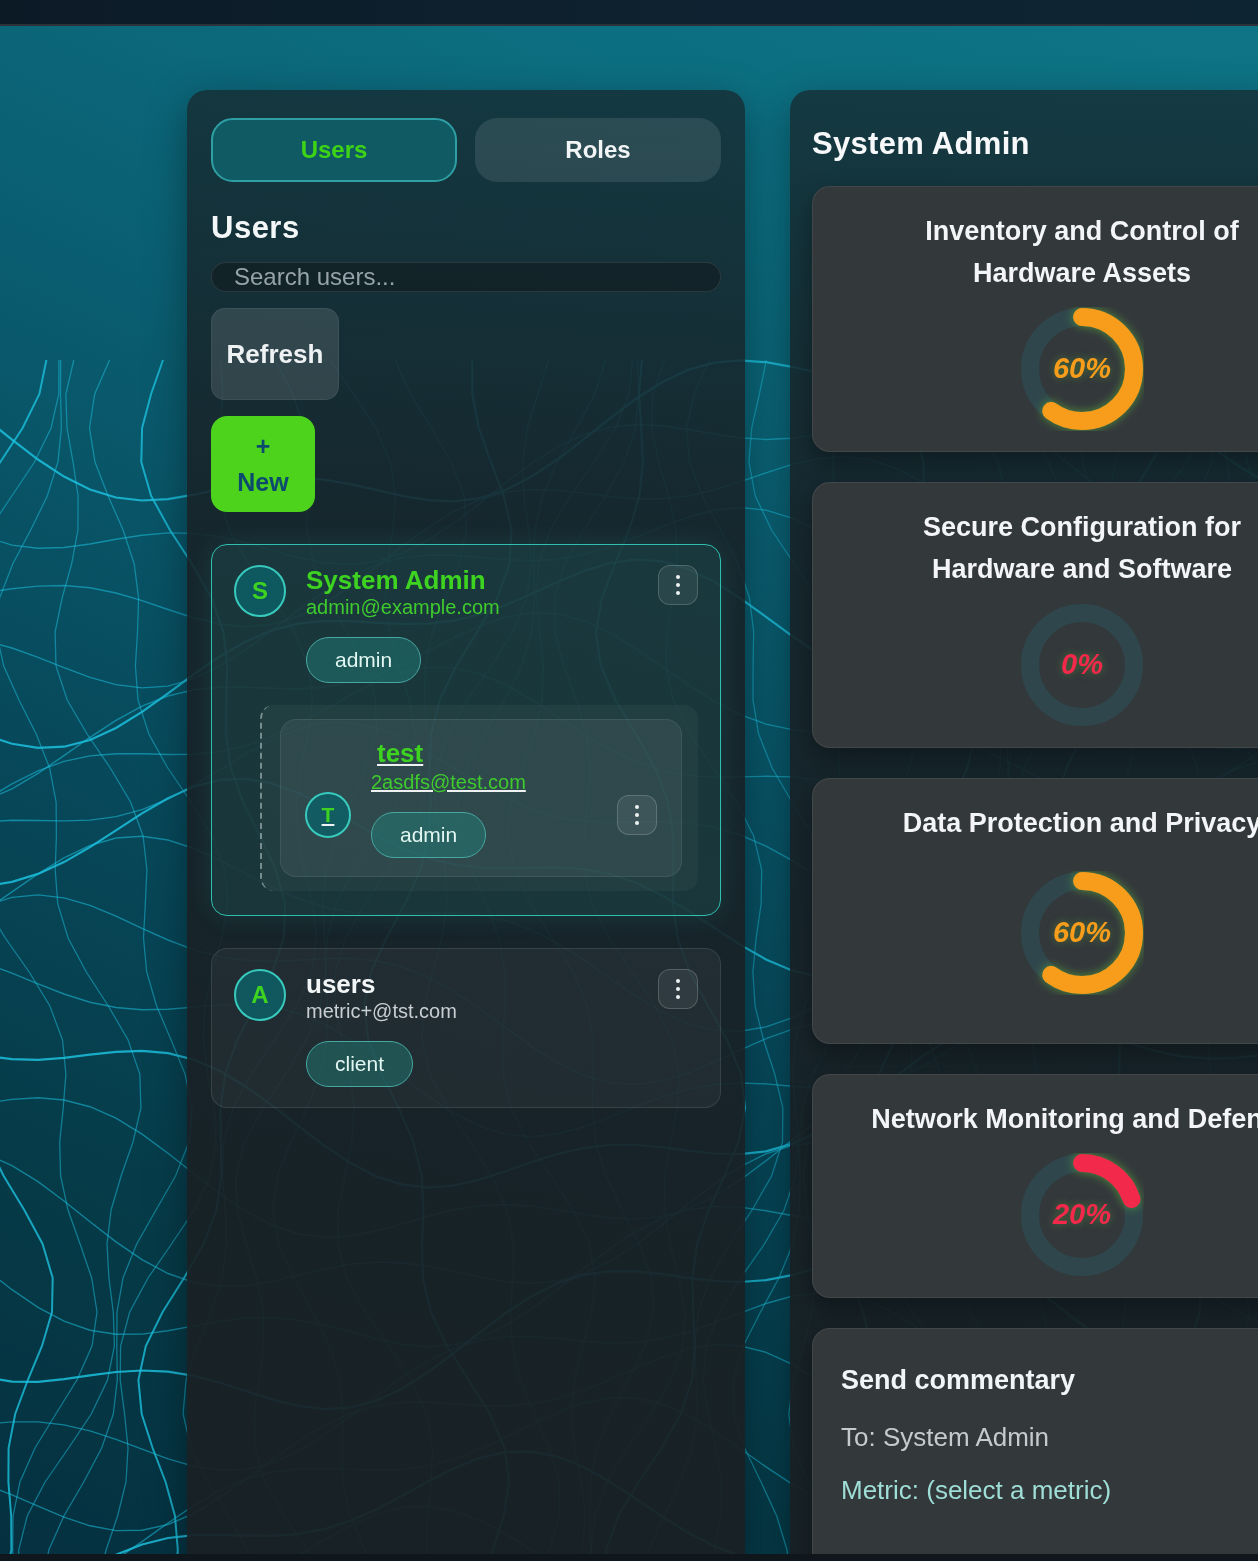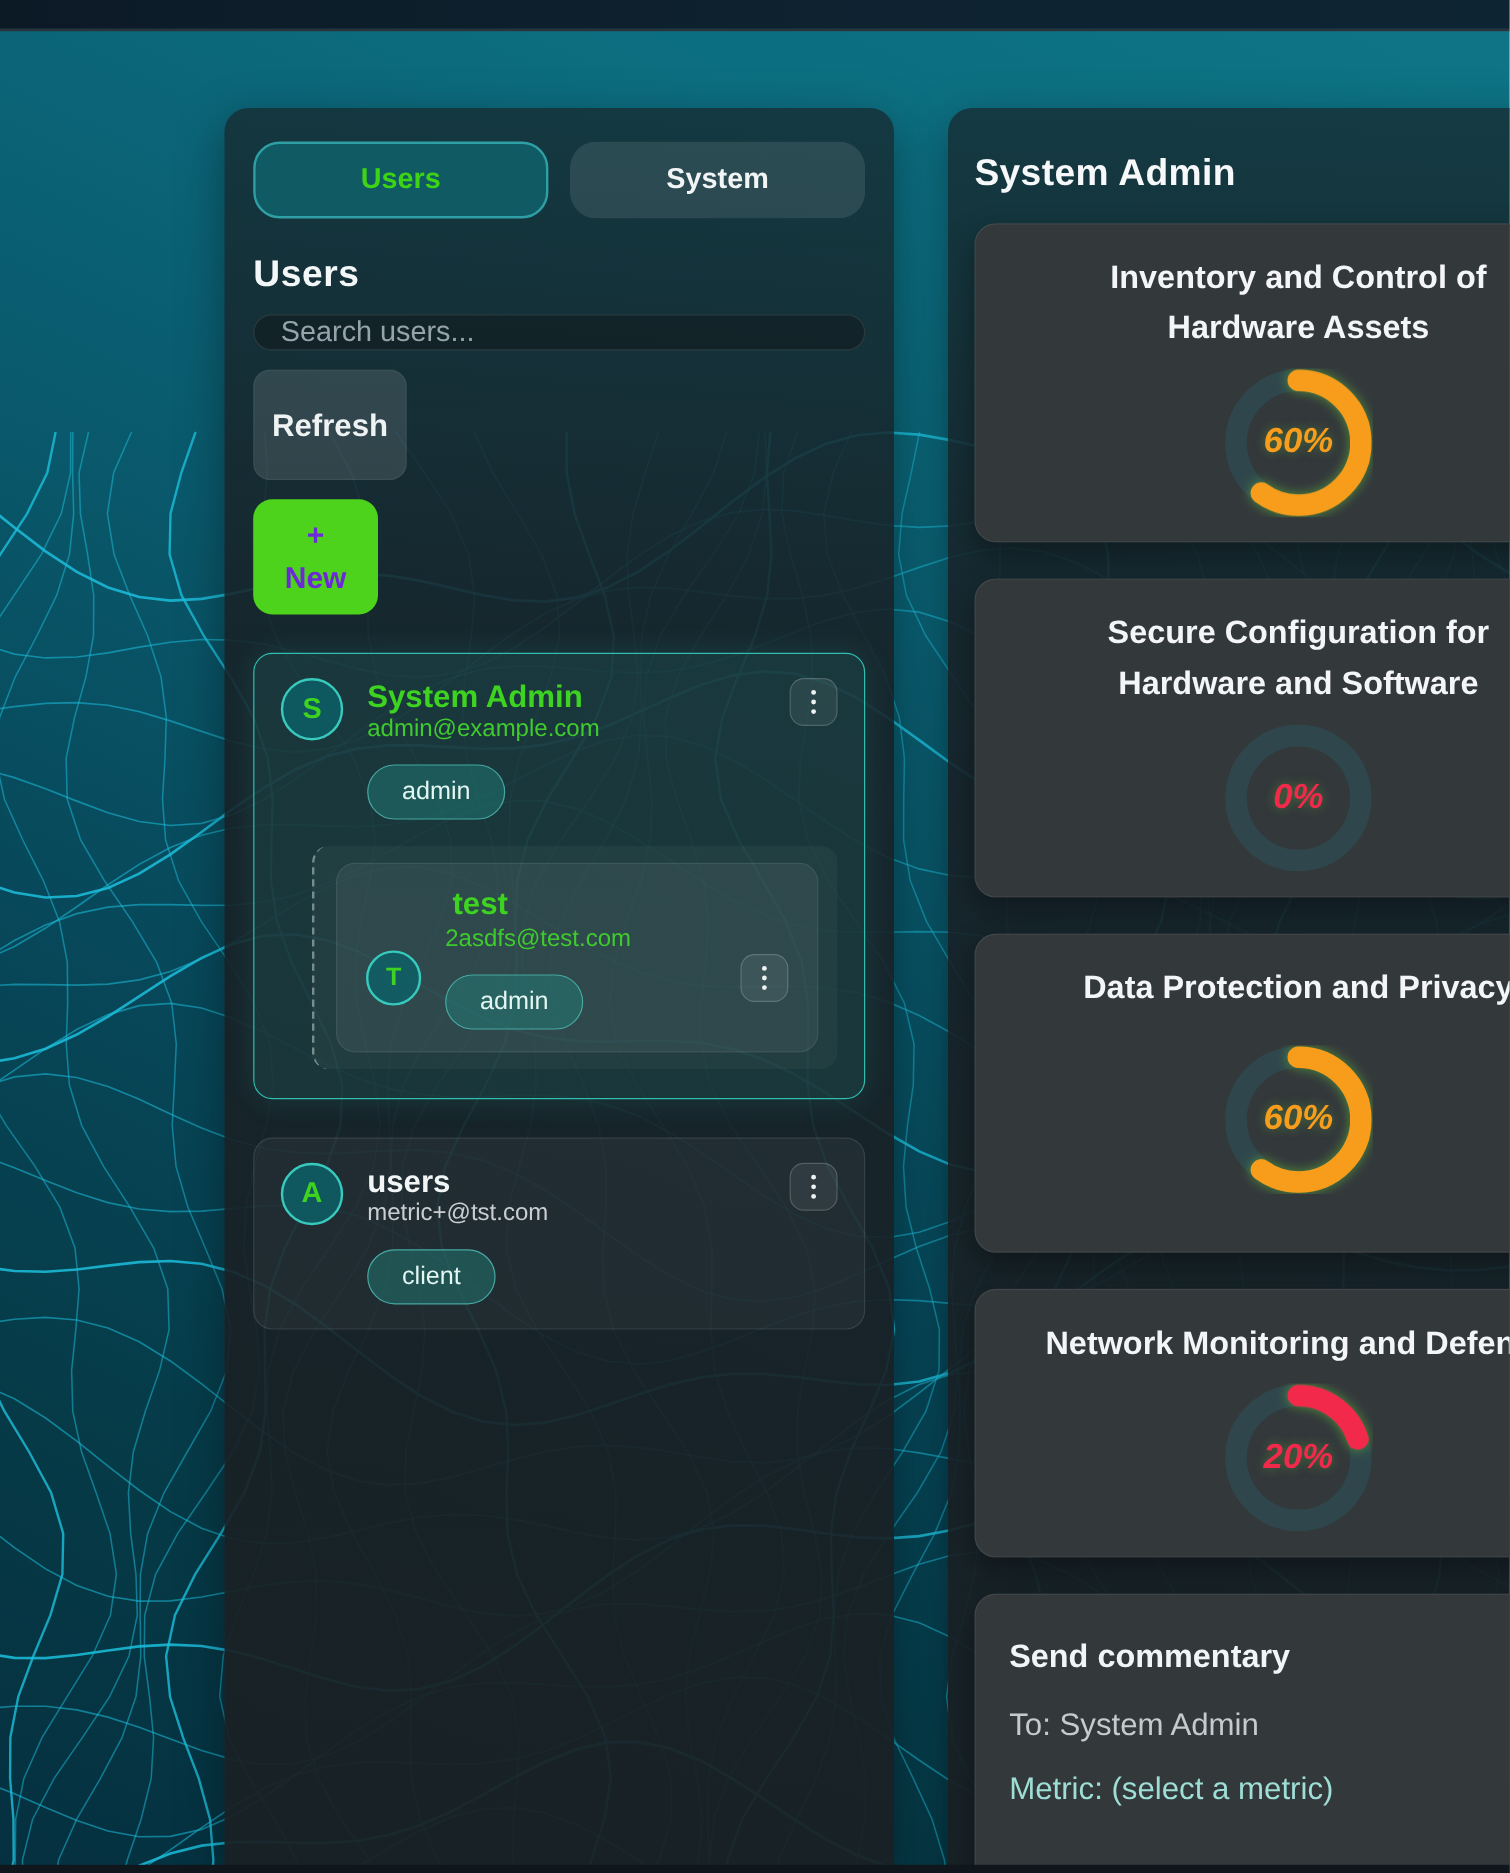--- a/index.html
+++ b/index.html
@@ -33,21 +33,21 @@
   .tab.active { background:#0f5a63; border-color:#2e9fa4; color:#3ed416; }
   h2.users-heading { margin-top:28px; font-size:31px; font-weight:800; color:#f4f7f8; letter-spacing:0.5px; }
   .controls { display:flex; gap:16px; margin-top:16px;flex-direction:column; }
   .search { flex:1; min-width:0; height:92px; border-radius:16px; padding:0 22px; font-size:24px;
     background:rgba(16,20,22,0.45); border:1px solid rgba(255,255,255,0.10); color:#e8edef;
     font-family:"Liberation Sans",sans-serif; }
   .search::placeholder { color:#97a3ab; }
   .btn-refresh { width:128px; height:92px; border-radius:14px; border:1px solid rgba(255,255,255,0.06);
     background:rgba(255,255,255,0.12); color:#eef2f3; font-size:26px; font-weight:700; cursor:pointer;
     font-family:"Liberation Sans",sans-serif; }
-  .btn-new { width:104px; height:96px; border-radius:16px; border:none; background:#4ed31c; color:#6d28d9;
+  .btn-new { width:104px; height:96px; border-radius:16px; border:none; background:#4ed31c; color:#0c4a6e;
     font-size:25px; font-weight:800; cursor:pointer; line-height:1.45; padding:0 16px; text-align:center;
     font-family:"Liberation Sans",sans-serif; }
 
   .user-card { margin-top:32px; border-radius:16px; padding:20px 22px;
     background:rgba(255,255,255,0.045); border:1.5px solid rgba(255,255,255,0.10); cursor:pointer; }
   .user-card.selected { background:rgba(46,150,140,0.16); border-color:#2ebfae;
     box-shadow:0 0 26px rgba(46,191,174,0.14); }
   .uc-row { display:flex; align-items:flex-start; gap:20px; }
   .avatar { width:52px; height:52px; min-width:52px; border-radius:50%; display:flex; align-items:center;
     justify-content:center; font-size:24px; font-weight:800; color:#3ed321;
@@ -58,21 +58,21 @@
   .u-email { margin-top:0; font-size:20px; color:#c9ced2; }
   .u-email.admin { color:#3fca2e; }
   .badge { display:inline-block; margin-top:18px; padding:10px 28px; border-radius:26px; font-size:21px;
     color:#e2f6f2; background:rgba(33,130,125,0.45); border:1.5px solid #47a8a2; }
   .kebab { width:40px; height:40px; min-width:40px; border-radius:12px; background:rgba(255,255,255,0.07);
     border:1px solid rgba(255,255,255,0.18); display:flex; flex-direction:column; gap:4px;
     align-items:center; justify-content:center; cursor:pointer; }
   .kebab i { width:4px; height:4px; border-radius:50%; background:#eef2f3; }
 
   .nested-wrap { margin:22px 0 4px 26px; padding:14px 16px 14px 18px; border-radius:14px;
-    background:rgba(255,255,255,0.035); border-left:2px dashed rgba(203,220,222,0.5); }
+    background:rgba(255,255,255,0.035); border-left:2px dashed rgba(203,220,222,0.5);text-decoration:underline; }
   .nested-card { border-radius:16px; padding:18px 24px; background:rgba(255,255,255,0.06);
     border:1px solid rgba(255,255,255,0.08); }
   .nested-card .uc-row { align-items:center; }
   .nested-card .u-name { margin-left:72px; margin-bottom:2px; }
 
   
   h1.rp-heading { font-size:31px; font-weight:600; color:#f6f8f9; margin:14px 0 24px 0; letter-spacing:0.3px; }
   .metric-card { width:540px; border-radius:18px; background:#33383b;
     border:1px solid rgba(255,255,255,0.08); box-shadow:0 10px 24px rgba(0,0,0,0.35);
     margin-bottom:30px; overflow:hidden; }
@@ -150,21 +150,21 @@
     <path d="M1199.0 360L1191.0 394L1173.5 428L1151.4 462L1131.1 496L1117.5 530L1112.3 564L1112.8 598L1113.7 632L1110.1 666L1099.3 700L1083.1 734L1066.5 768L1055.8 802L1055.2 836L1065.3 870L1082.3 904L1100.3 938L1113.7 972L1119.8 1006L1120.1 1040L1119.3 1074L1122.8 1108L1134.0 1142L1152.6 1176L1174.0 1210L1192.1 1244L1201.3 1278L1199.8 1312L1189.8 1346L1176.6 1380L1166.1 1414L1161.8 1448L1163.4 1482L1166.8 1516L1166.4 1550L1157.8 1584" fill="none" stroke="#1cc0dd" stroke-width="2" opacity="0.8"></path>
     <path d="M1214.4 360L1213.8 394L1204.6 428L1186.6 462L1163.2 496L1140.6 530L1124.9 564L1119.1 598L1122.1 632L1129.4 666L1135.2 700L1135.3 734L1129.4 768L1121.1 802L1116.0 836L1119.2 870L1132.7 904L1154.0 938L1177.5 972L1197.0 1006L1208.1 1040L1210.5 1074L1207.9 1108L1205.8 1142L1208.9 1176L1218.6 1210L1232.2 1244L1244.3 1278L1249.0 1312L1243.0 1346L1227.3 1380L1206.6 1414L1187.1 1448L1173.9 1482L1168.7 1516L1168.8 1550L1169.2 1584" fill="none" stroke="#1cc0dd" stroke-width="1.3" opacity="0.5"></path>
     <path d="M1216.3 360L1216.7 394L1216.8 428L1211.6 462L1198.9 496L1180.7 530L1162.1 564L1149.4 598L1146.9 632L1155.0 666L1170.0 700L1185.8 734L1197.1 768L1201.5 802L1200.6 836L1199.3 870L1203.0 904L1215.1 938L1234.8 972L1257.5 1006L1276.9 1040L1287.7 1074L1288.0 1108L1280.0 1142L1269.2 1176L1261.3 1210L1259.6 1244L1263.4 1278L1268.4 1312L1269.0 1346L1260.9 1380L1243.4 1414L1220.0 1448L1196.9 1482L1180.2 1516L1172.9 1550L1174.3 1584" fill="none" stroke="#1cc0dd" stroke-width="1.3" opacity="0.5"></path>
     <path d="M1227.0 360L1220.2 394L1221.8 428L1227.1 462L1230.4 496L1227.8 530L1219.3 564L1208.7 598L1201.7 632L1203.4 666L1215.7 700L1236.0 734L1258.8 768L1277.6 802L1288.4 836L1291.2 870L1289.6 904L1289.1 938L1294.4 972L1306.4 1006L1322.5 1040L1336.7 1074L1343.4 1108L1339.2 1142L1325.3 1176L1306.3 1210L1288.5 1244L1276.8 1278L1272.5 1312L1273.0 1346L1273.0 1380L1267.3 1414L1253.8 1448L1234.2 1482L1213.9 1516L1199.2 1550L1194.5 1584" fill="none" stroke="#1cc0dd" stroke-width="1.3" opacity="0.5"></path>
     <path d="M1259.7 360L1245.3 394L1241.0 428L1247.1 462L1259.8 496L1273.3 530L1282.2 564L1284.5 598L1282.0 632L1279.8 666L1283.4 700L1295.8 734L1316.1 768L1339.8 802L1360.2 836L1372.2 870L1373.9 904L1368.0 938L1359.6 972L1354.3 1006L1355.3 1040L1361.4 1074L1368.4 1108L1370.4 1142L1363.1 1176L1346.1 1210L1323.0 1244L1300.0 1278L1283.1 1312L1275.3 1346L1275.5 1380L1279.3 1414L1280.9 1448L1276.6 1482L1266.1 1516L1253.4 1550L1244.3 1584" fill="none" stroke="#1cc0dd" stroke-width="1.3" opacity="0.5"></path>
   </svg>
 
 <div class="panel left">
   <div class="tabs">
     <div class="tab active">Users</div>
-    <div class="tab">System</div>
+    <div class="tab">Roles</div>
   </div>
 
   <h2 class="users-heading">Users</h2>
 
   <div class="controls">
     <input class="search" type="text" placeholder="Search users..." style="">
     <button class="btn-refresh">Refresh</button>
     <button class="btn-new">+ New</button>
   </div>
 

